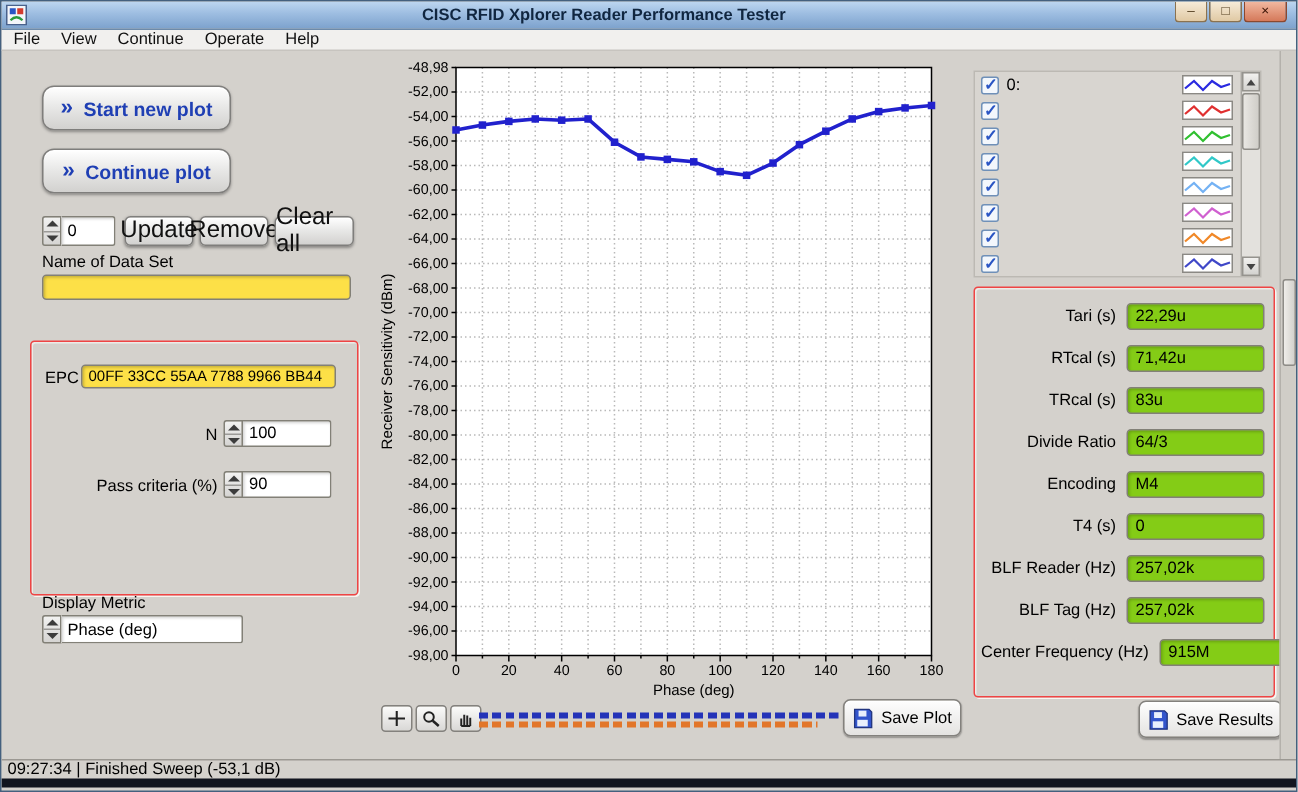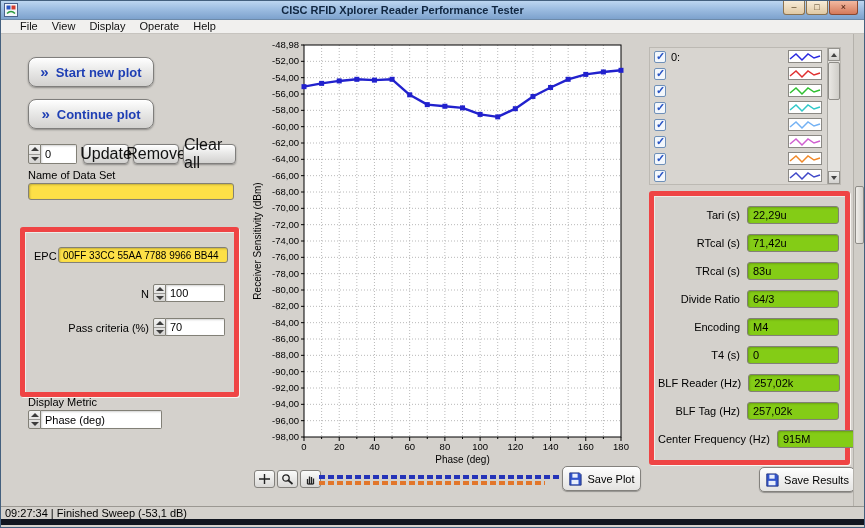--- a/index.html
+++ b/index.html
@@ -16,21 +16,21 @@
   .title-text { font-size:11px; color:#102640; margin-left:4px; flex:1; white-space:nowrap; font-weight:bold; }
   .win-controls { display:flex; gap:1px; align-self:flex-start; margin-right:3px; }
   .win-btn { width:22px; height:14px; border:1px solid #8a7250; border-top:none;
              border-radius:0 0 3px 3px; background:linear-gradient(180deg,#f7ecd9,#e0c9a4);
              display:flex; align-items:center; justify-content:center;
              font-size:9px; line-height:9px; color:#503c1e; cursor:default; }
   .win-btn.close { width:29px; background:linear-gradient(180deg,#f2b9a1,#d5795a); border-color:#8a4830; color:#3c1406; }
 
   
   .menubar { height:14px; background:#f1f0ee; border-bottom:1px solid #c7c4bf;
-             display:flex; align-items:center; padding-left:12px; }
+             display:flex; align-items:center; padding-left:1px; }
   .menu-item { font-size:11px; line-height:13px; padding:0 7px; color:#101010; }
 
   
   .content { position:relative; height:472px; background:#d4d1cc; }
 
   
   .lvbtn { position:absolute; display:flex; align-items:center; justify-content:center;
            background:linear-gradient(180deg,#ffffff 0%,#e9e9e8 45%,#d2d1cf 100%);
            border:1px solid #7f7e7c; border-radius:7px;
            box-shadow:0 1px 2px rgba(0,0,0,.35), inset 0 1px 0 #ffffff; cursor:default; }
@@ -53,21 +53,21 @@
   .spin-cell { flex:1; position:relative; }
   .spin-cell.dn { border-top:1px solid #9b9a97; }
   .spin-cell.up::after { content:""; position:absolute; left:2px; top:2px;
       border-left:4px solid transparent; border-right:4px solid transparent; border-bottom:4px solid #3c3c3c; }
   .spin-cell.dn::after { content:""; position:absolute; left:2px; top:2px;
       border-left:4px solid transparent; border-right:4px solid transparent; border-top:4px solid #3c3c3c; }
   .spin-field { flex:1; background:#fff; border:1px solid #828077; border-left:none;
                 border-radius:0 2px 2px 0; box-shadow:inset 1px 1px 2px rgba(0,0,0,.18);
                 display:flex; align-items:center; padding:0 4px; font-size:11px; overflow:hidden; white-space:nowrap; }
 
-  .groupbox { position:absolute; border:5px solid #ef4444; border-radius:3px;
+  .groupbox { position:absolute; border:1px solid #ef4444; border-radius:3px;
               box-shadow:inset 1px 1px 0 #edebe7, 1px 1px 0 #f7f5f1; }
 
   
   #chart-svg { position:absolute; left:248px; top:5px; }
   #chart-svg text { font-family:"Liberation Sans", sans-serif; }
 
   
   .palette { position:absolute; left:253px; top:436px; display:flex; gap:2px; }
   .tool-btn { width:21px; height:18px; display:flex; align-items:center; justify-content:center;
               background:linear-gradient(180deg,#fbfbfa,#d9d8d6); border:1px solid #83817d; border-radius:3px; }
@@ -149,21 +149,21 @@
         </div>
       <div class="win-btn close">
           <span>×</span>
         </div>
     </div>
   </div>
 
   <div class="menubar">
     <span class="menu-item">File</span>
     <span class="menu-item">View</span>
-    <span class="menu-item">Display</span>
+    <span class="menu-item">Continue</span>
     <span class="menu-item">Operate</span>
     <span class="menu-item">Help</span>
   </div>
 
   <div class="content">
 
     <div class="lvbtn big" style="left:27px;top:23px;width:126px;height:30px;">
       <span class="chev">»</span>
       <span class="btn-label">Start new plot</span>
     </div>
@@ -206,21 +206,21 @@
         </div>
         <div class="spin-field">100</div>
       </div>
 
       <div class="lvlabel" style="left:0;top:90px;width:124px;text-align:right;">Pass criteria (%)</div>
       <div class="spinctl" style="left:128px;top:86px;width:72px;height:18px;">
         <div class="spin-box">
           <div class="spin-cell up"></div>
           <div class="spin-cell dn"></div>
         </div>
-        <div class="spin-field">70</div>
+        <div class="spin-field">90</div>
       </div>
     </div>
 
     <div class="lvlabel" style="left:27px;top:362px;">Display Metric</div>
     <div class="spinctl" style="left:27px;top:376px;width:134px;height:19px;">
       <div class="spin-box">
         <div class="spin-cell up"></div>
         <div class="spin-cell dn"></div>
       </div>
       <div class="spin-field">Phase (deg)</div>

